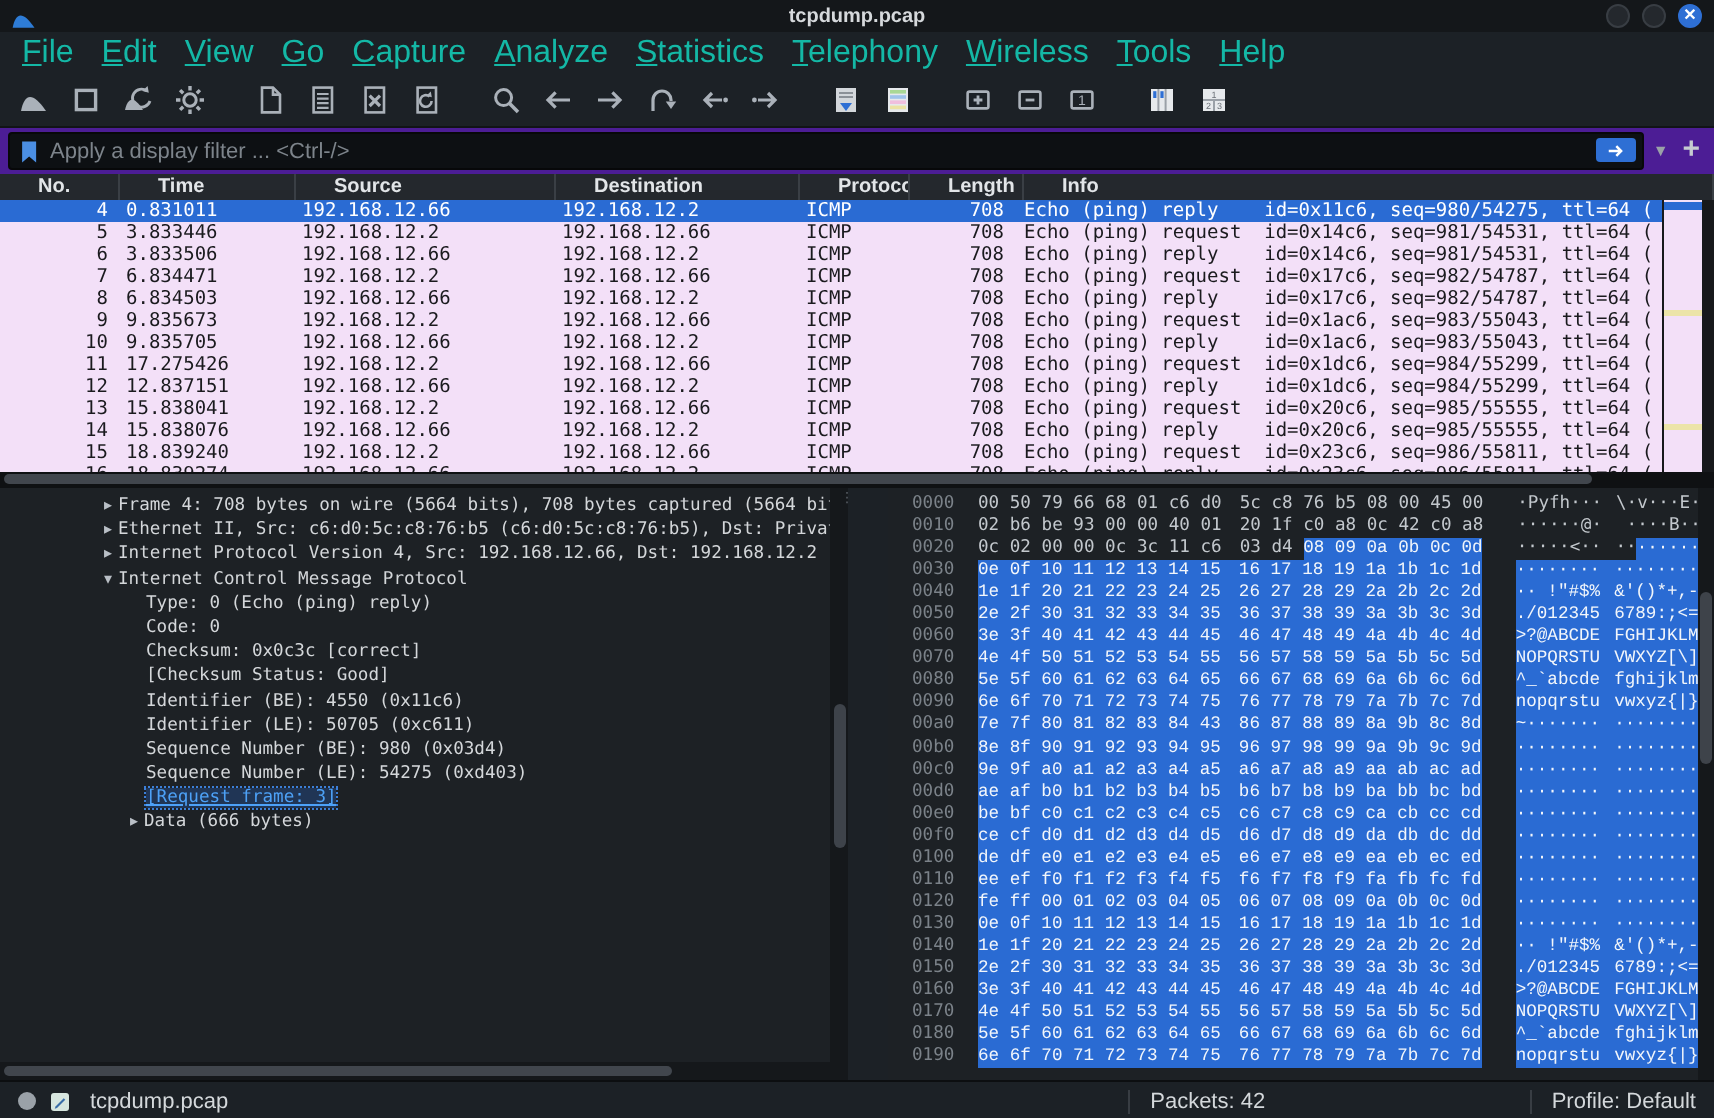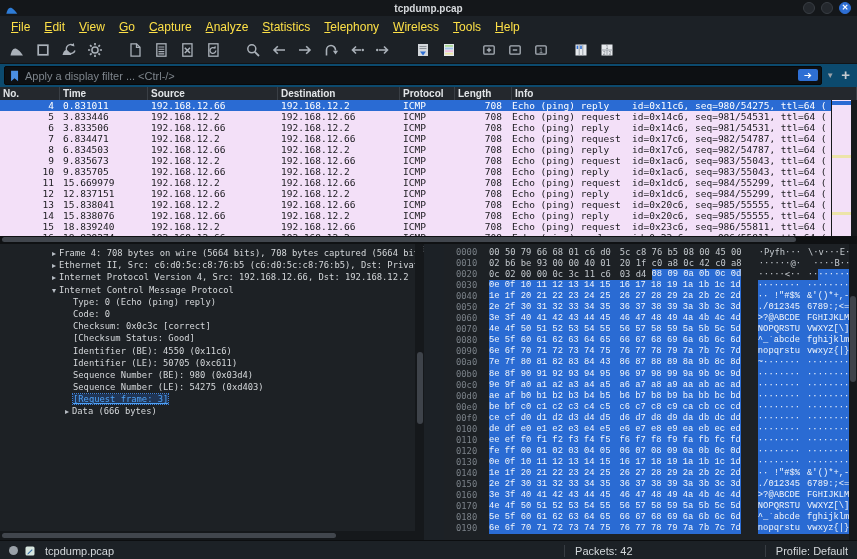--- a/index.html
+++ b/index.html
@@ -12,46 +12,46 @@
   .titlebar .title{position:absolute;left:0;right:0;text-align:center;font-size:10px;
                    font-weight:bold;color:#d6d9dc;}
   .winbtns{position:absolute;right:6px;top:2px;display:flex;gap:6px;}
   .winbtn{width:12px;height:12px;border-radius:50%;background:#24282d;border:1px solid #383d43;
           box-sizing:border-box;}
   .winbtn.close{background:#2e6fd4;border-color:#2e6fd4;color:#fff;font-size:8px;line-height:10px;
                 text-align:center;font-weight:bold;}
   
   .menubar{position:absolute;left:0;top:16px;width:857px;height:21px;background:#1c2126;
            display:flex;align-items:center;padding-left:4px;box-sizing:border-box;}
-  .menu-item{font-size:12px;color:#fde047;padding:2px 7px;cursor:default;}
+  .menu-item{font-size:16px;color:#14b8a6;padding:2px 7px;cursor:default;}
   .menu-item::first-letter{text-decoration:underline;}
   
   .toolbar{position:absolute;left:0;top:37px;width:857px;height:27px;background:#1c2126;
            border-bottom:1px solid #111417;display:flex;align-items:center;padding-left:4px;
            box-sizing:border-box;}
   .tgroup{display:flex;align-items:center;margin-right:14px;}
   .ticon{width:18px;height:18px;margin:0 4px;display:inline-flex;align-items:center;justify-content:center;}
   .ticon svg{width:16px;height:16px;}
   
-  .filterbar{position:absolute;left:0;top:64px;width:857px;height:23px;background:#0c4a6e;
+  .filterbar{position:absolute;left:0;top:64px;width:857px;height:23px;background:#4c1d95;
              display:flex;align-items:center;padding:0 4px;box-sizing:border-box;}
   .filter-input{flex:1;height:17px;background:#0d1013;border:1px solid #070809;border-radius:2px;
                 display:flex;align-items:center;position:relative;}
   .bookmark{width:14px;height:14px;margin:0 3px;}
   .filter-placeholder{font-size:11px;color:#7d848b;}
   .apply-btn{position:absolute;right:3px;top:2px;width:20px;height:12px;background:#2e6fd4;
              border-radius:2px;display:flex;align-items:center;justify-content:center;}
   .apply-btn svg{width:11px;height:11px;}
   .filter-caret{font-size:8px;color:#9aa1a8;margin:0 4px;}
   .filter-plus{font-size:15px;color:#c6cbd0;margin:0 3px 2px 3px;font-weight:bold;}
   
   .pkt-header{position:absolute;left:0;top:87px;width:857px;height:13px;background:#24282d;
               display:grid;grid-template-columns:60px 88px 130px 122px 55px 57px 1fr;
               font-size:10px;font-weight:bold;color:#e2e5e8;line-height:13px;}
-  .pkt-header .hc{border-right:1px solid #3a3f45;padding-left:3px;overflow:hidden;white-space:nowrap;}
+  .pkt-header .hc{border-right:1px solid #3a3f45;padding-left:19px;overflow:hidden;white-space:nowrap;}
   .pkt-rows{position:absolute;left:0;top:100px;width:857px;height:136px;overflow:hidden;
             background:#17191c;}
   .prow{display:grid;grid-template-columns:60px 88px 130px 122px 55px 57px 1fr;height:11px;
         background:#f3e0f8;color:#1a1a1e;font-family:"DejaVu Sans Mono",monospace;font-size:9.5px;
         line-height:11px;white-space:pre;}
   .prow.sel{background:#2a6bd3;color:#fff;}
   .prow span{overflow:hidden;}
   .c-no{text-align:right;padding-right:6px;}
   .c-len{text-align:right;padding-right:10px;}
   .c-t,.c-s,.c-d,.c-p{padding-left:3px;}
@@ -325,21 +325,21 @@
       <span class="hc">Info</span>
     </div>
   <div class="pkt-rows" id="pktrows">
       <div class="prow sel"><span class="c-no">4</span><span class="c-t">0.831011</span><span class="c-s">192.168.12.66</span><span class="c-d">192.168.12.2</span><span class="c-p">ICMP</span><span class="c-len">708</span><span class="c-i">Echo (ping) reply    id=0x11c6, seq=980/54275, ttl=64 (</span></div>
       <div class="prow"><span class="c-no">5</span><span class="c-t">3.833446</span><span class="c-s">192.168.12.2</span><span class="c-d">192.168.12.66</span><span class="c-p">ICMP</span><span class="c-len">708</span><span class="c-i">Echo (ping) request  id=0x14c6, seq=981/54531, ttl=64 (</span></div>
       <div class="prow"><span class="c-no">6</span><span class="c-t">3.833506</span><span class="c-s">192.168.12.66</span><span class="c-d">192.168.12.2</span><span class="c-p">ICMP</span><span class="c-len">708</span><span class="c-i">Echo (ping) reply    id=0x14c6, seq=981/54531, ttl=64 (</span></div>
       <div class="prow"><span class="c-no">7</span><span class="c-t">6.834471</span><span class="c-s">192.168.12.2</span><span class="c-d">192.168.12.66</span><span class="c-p">ICMP</span><span class="c-len">708</span><span class="c-i">Echo (ping) request  id=0x17c6, seq=982/54787, ttl=64 (</span></div>
       <div class="prow"><span class="c-no">8</span><span class="c-t">6.834503</span><span class="c-s">192.168.12.66</span><span class="c-d">192.168.12.2</span><span class="c-p">ICMP</span><span class="c-len">708</span><span class="c-i">Echo (ping) reply    id=0x17c6, seq=982/54787, ttl=64 (</span></div>
       <div class="prow"><span class="c-no">9</span><span class="c-t">9.835673</span><span class="c-s">192.168.12.2</span><span class="c-d">192.168.12.66</span><span class="c-p">ICMP</span><span class="c-len">708</span><span class="c-i">Echo (ping) request  id=0x1ac6, seq=983/55043, ttl=64 (</span></div>
       <div class="prow"><span class="c-no">10</span><span class="c-t">9.835705</span><span class="c-s">192.168.12.66</span><span class="c-d">192.168.12.2</span><span class="c-p">ICMP</span><span class="c-len">708</span><span class="c-i">Echo (ping) reply    id=0x1ac6, seq=983/55043, ttl=64 (</span></div>
-      <div class="prow"><span class="c-no">11</span><span class="c-t">15.669979</span><span class="c-s">192.168.12.2</span><span class="c-d">192.168.12.66</span><span class="c-p">ICMP</span><span class="c-len">708</span><span class="c-i">Echo (ping) request  id=0x1dc6, seq=984/55299, ttl=64 (</span></div>
+      <div class="prow"><span class="c-no">11</span><span class="c-t">17.275426</span><span class="c-s">192.168.12.2</span><span class="c-d">192.168.12.66</span><span class="c-p">ICMP</span><span class="c-len">708</span><span class="c-i">Echo (ping) request  id=0x1dc6, seq=984/55299, ttl=64 (</span></div>
       <div class="prow"><span class="c-no">12</span><span class="c-t">12.837151</span><span class="c-s">192.168.12.66</span><span class="c-d">192.168.12.2</span><span class="c-p">ICMP</span><span class="c-len">708</span><span class="c-i">Echo (ping) reply    id=0x1dc6, seq=984/55299, ttl=64 (</span></div>
       <div class="prow"><span class="c-no">13</span><span class="c-t">15.838041</span><span class="c-s">192.168.12.2</span><span class="c-d">192.168.12.66</span><span class="c-p">ICMP</span><span class="c-len">708</span><span class="c-i">Echo (ping) request  id=0x20c6, seq=985/55555, ttl=64 (</span></div>
       <div class="prow"><span class="c-no">14</span><span class="c-t">15.838076</span><span class="c-s">192.168.12.66</span><span class="c-d">192.168.12.2</span><span class="c-p">ICMP</span><span class="c-len">708</span><span class="c-i">Echo (ping) reply    id=0x20c6, seq=985/55555, ttl=64 (</span></div>
       <div class="prow"><span class="c-no">15</span><span class="c-t">18.839240</span><span class="c-s">192.168.12.2</span><span class="c-d">192.168.12.66</span><span class="c-p">ICMP</span><span class="c-len">708</span><span class="c-i">Echo (ping) request  id=0x23c6, seq=986/55811, ttl=64 (</span></div>
       <div class="prow"><span class="c-no">16</span><span class="c-t">18.839274</span><span class="c-s">192.168.12.66</span><span class="c-d">192.168.12.2</span><span class="c-p">ICMP</span><span class="c-len">708</span><span class="c-i">Echo (ping) reply    id=0x23c6, seq=986/55811, ttl=64 (</span></div>
     </div>
 
   <div class="minimap">
     <div class="cursor"></div>
     <div class="tick" style="top:55px"></div>

